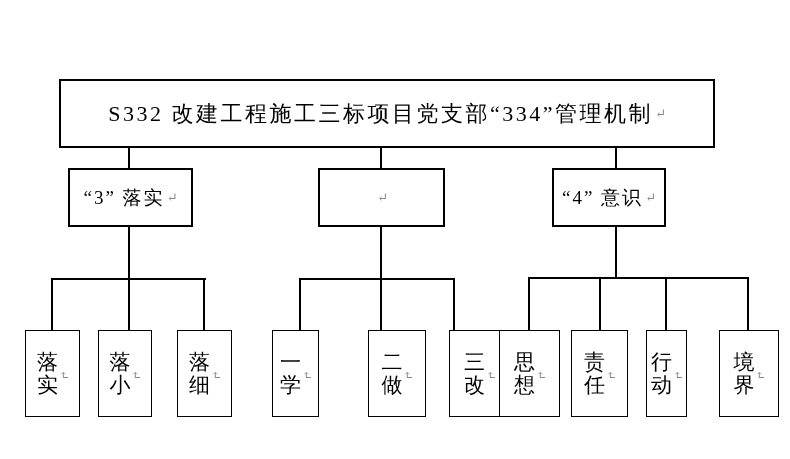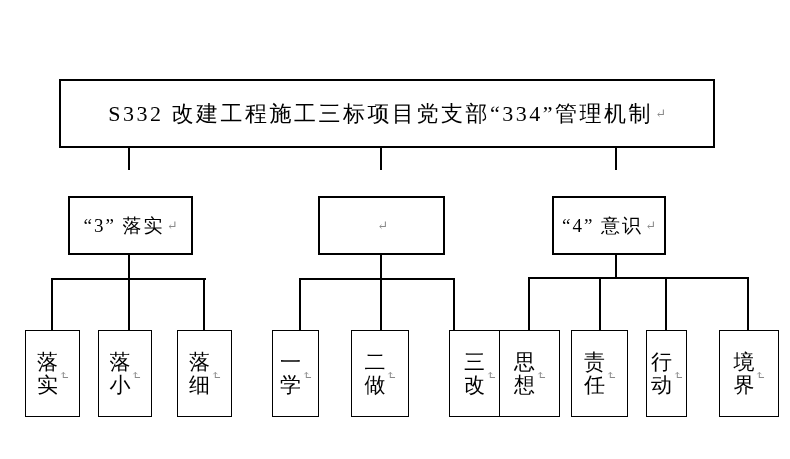--- a/index.html
+++ b/index.html
@@ -14,21 +14,21 @@
   .title-box{
     position:absolute;left:59px;top:35px;width:656px;height:69px;
     border:2px solid #000;background:#fff;box-sizing:border-box;
     display:flex;align-items:center;justify-content:center;
     font-size:22px;letter-spacing:2.5px;white-space:nowrap;margin-top:44px;
   }
   
   .branch{
     position:absolute;top:168px;height:59px;border:2px solid #000;background:#fff;
     box-sizing:border-box;display:flex;align-items:center;justify-content:center;
-    font-size:19px;letter-spacing:2px;white-space:nowrap;margin-top:28px;
+    font-size:19px;letter-spacing:2px;white-space:nowrap;
   }
   
   .leaf{
     position:absolute;top:330px;height:87px;border:1px solid #000;background:#fff;
     box-sizing:border-box;display:flex;align-items:center;justify-content:center;
   }
   .vtext{width:23px;font-size:21px;line-height:23px;word-break:break-all;text-align:center;}
   .vmark{color:#8a8a8a;font-size:12px;line-height:12px;transform:rotate(90deg);margin-top:3px;}
   .hmark{color:#8a8a8a;font-size:13px;letter-spacing:0;margin-left:2px;}
 </style>
@@ -89,21 +89,21 @@
   </div>
   <div class="leaf" style="left:177px;width:55px">
     <div class="vtext">落细</div>
     <div class="vmark">↵</div>
   </div>
 
   <div class="leaf" style="left:272px;width:47px">
     <div class="vtext">一学</div>
     <div class="vmark">↵</div>
   </div>
-  <div class="leaf" style="left:351px;width:58px">
+  <div class="leaf" style="left:368px;width:58px">
     <div class="vtext">二做</div>
     <div class="vmark">↵</div>
   </div>
   <div class="leaf" style="left:449px;width:61px">
     <div class="vtext">三改</div>
     <div class="vmark">↵</div>
   </div>
 
   <div class="leaf" style="left:499px;width:61px">
     <div class="vtext">思想</div>

